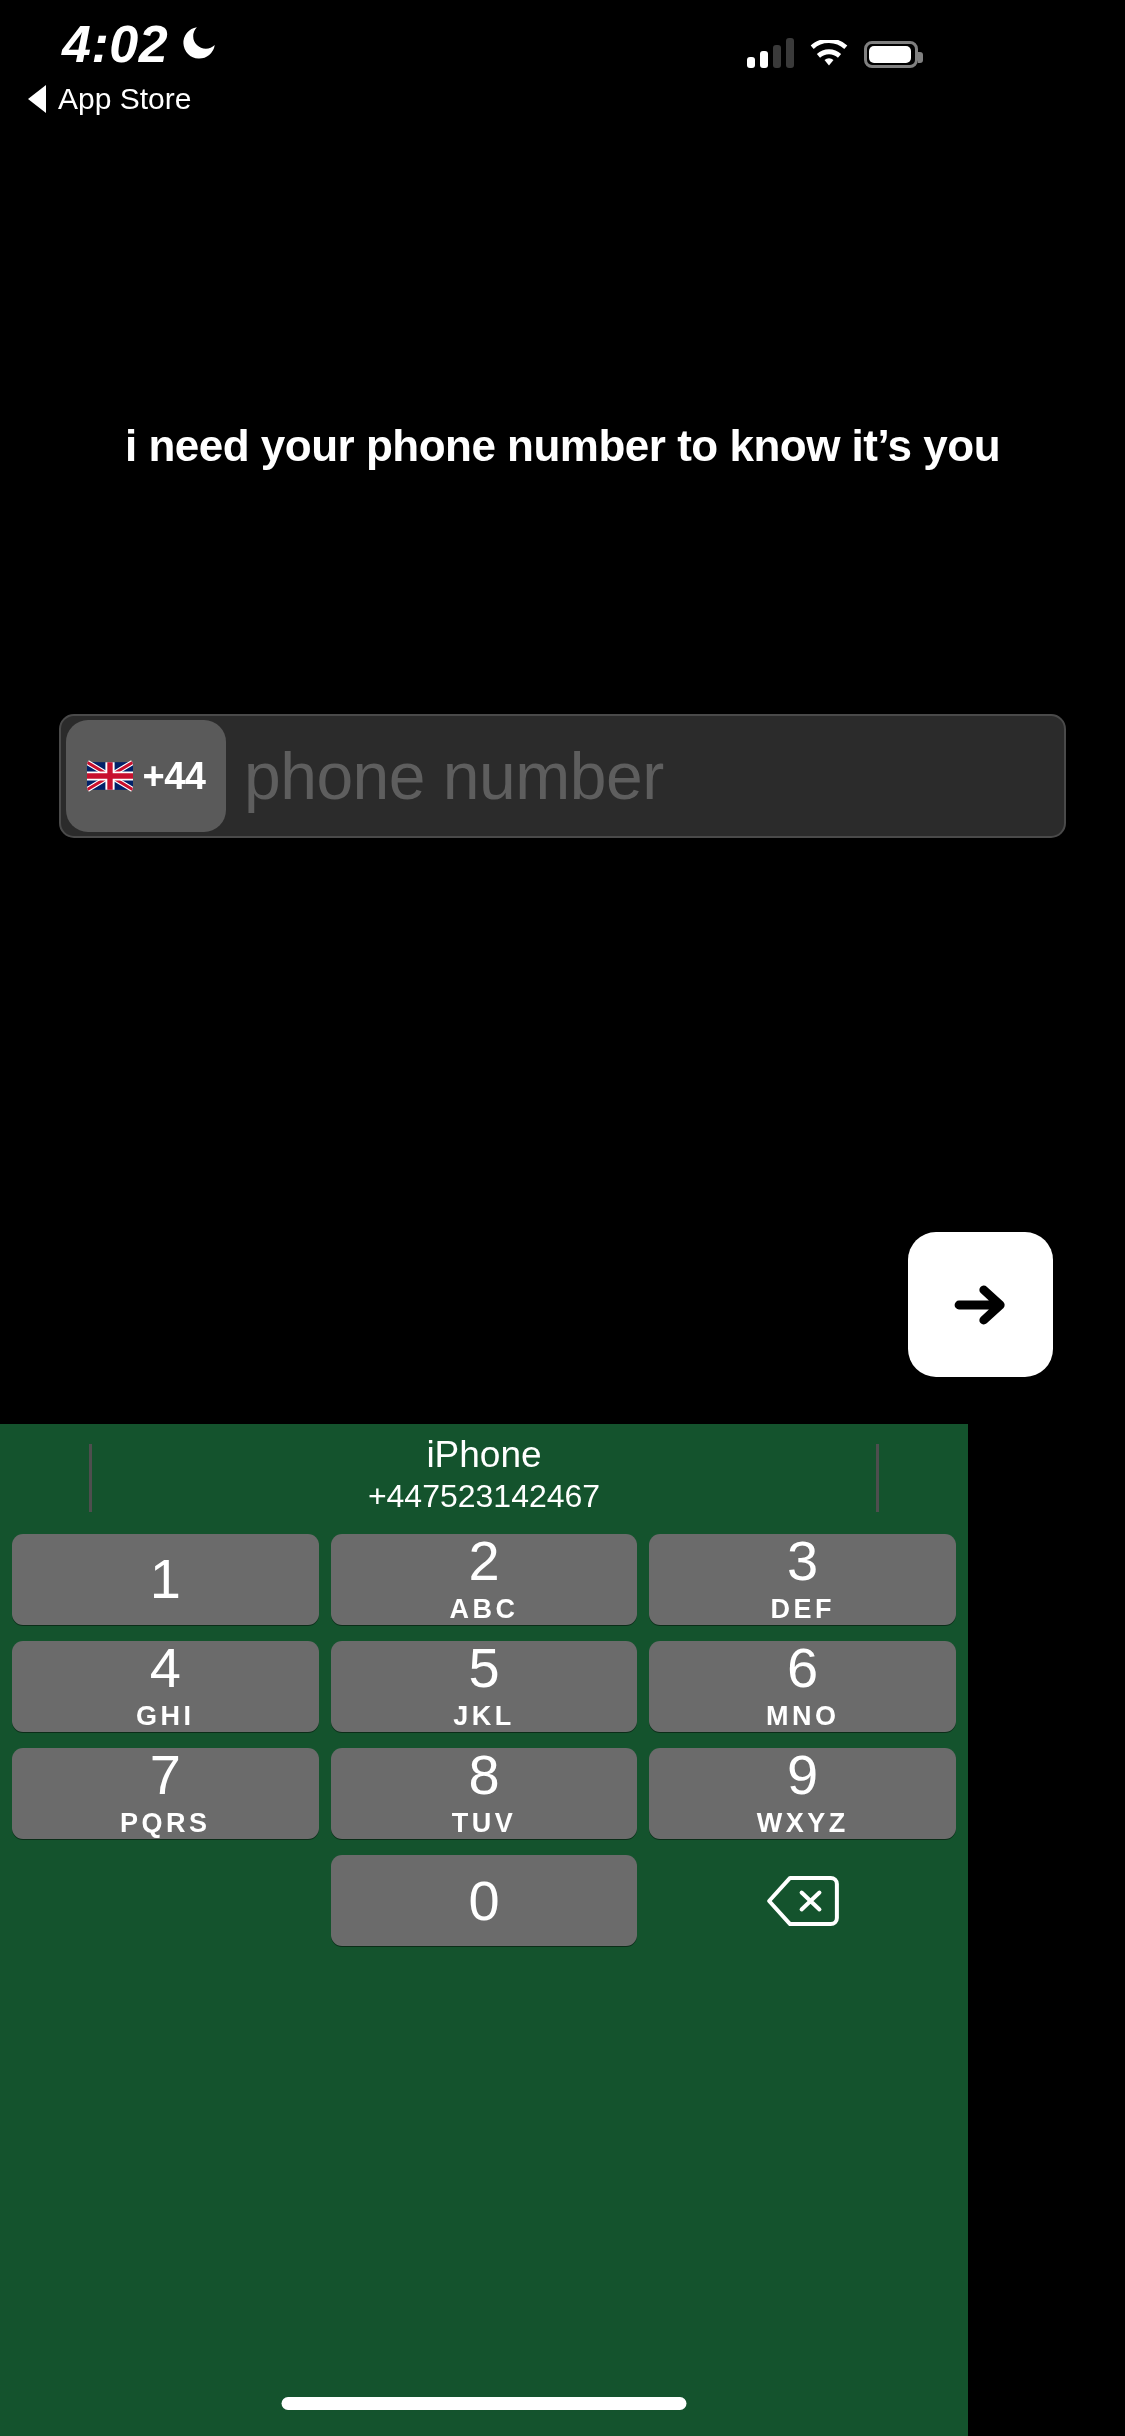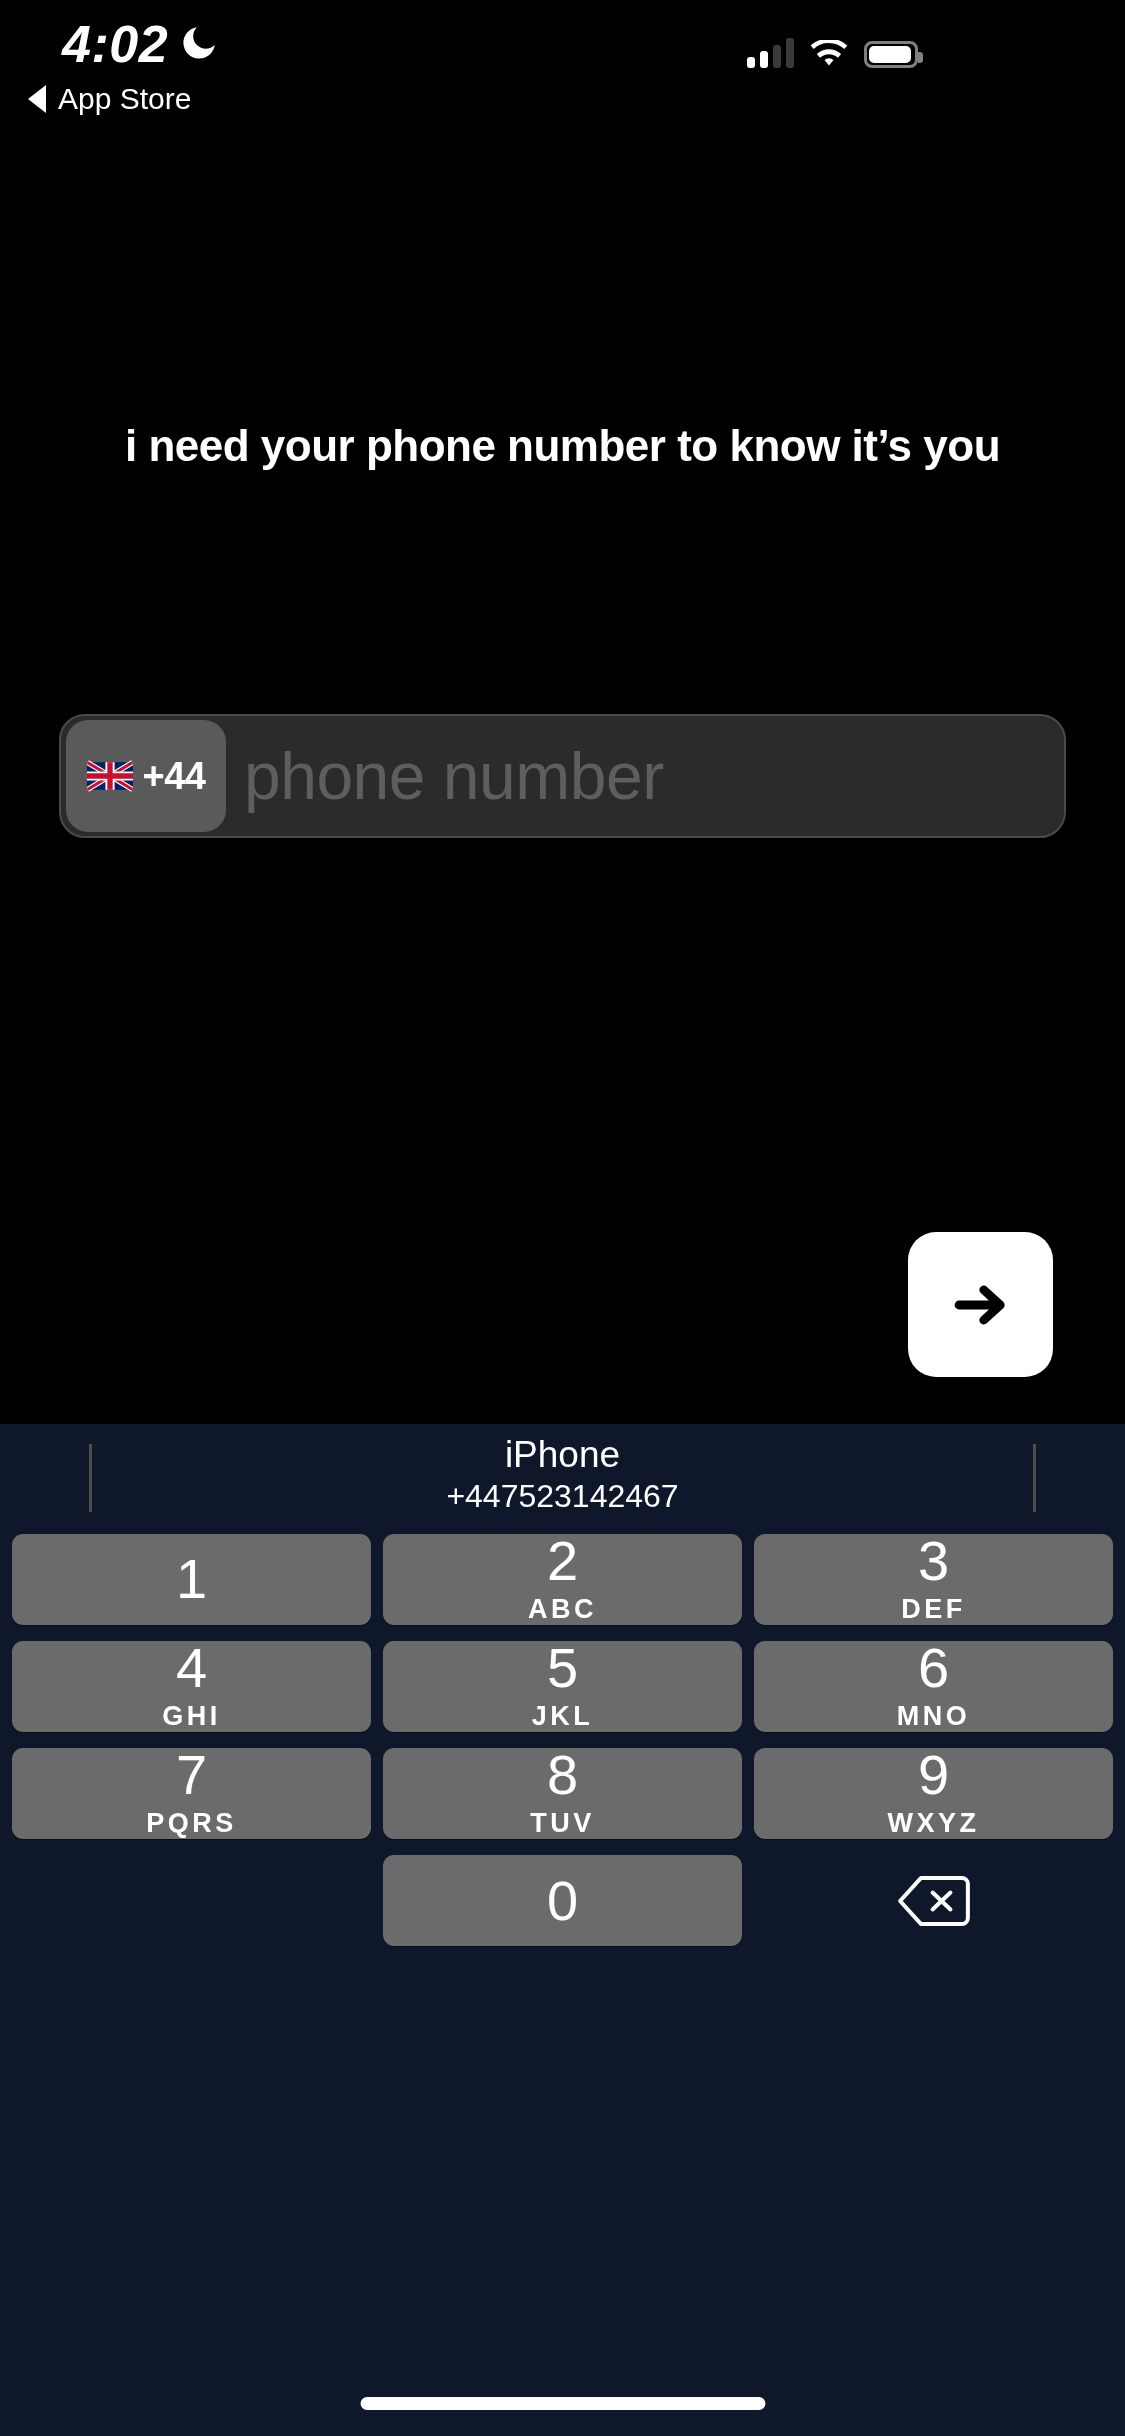--- a/index.html
+++ b/index.html
@@ -47,21 +47,21 @@
   .headline {
     position:absolute; left:50px; top:418px; width:1025px;
     text-align:center; color:#fff;
     font-size:44px; font-weight:700; line-height:1.28;
     letter-spacing:-0.5px;
   }
 
   
   .phonefield {
     position:absolute; left:59px; top:714px; width:1007px; height:124px;
-    background:#2b2b2b; border:2px solid #4a4a4a; border-radius:26px;
+    background:#2b2b2b; border:2px solid #4a4a4a; border-radius:15px;
     display:flex; align-items:center;
   }
   .cc-chip {
     margin-left:5px; width:160px; height:112px;
     background:#5a5a5a; border-radius:22px;
     display:flex; align-items:center; justify-content:center; gap:10px;
   }
   .flag { width:46px; height:36px; border-radius:7px; overflow:hidden; display:block; }
   .cc-text { color:#fff; font-size:38px; font-weight:700; letter-spacing:-0.5px; }
   .ph-placeholder {
@@ -72,22 +72,22 @@
   
   .submit {
     position:absolute; left:908px; top:1232px; width:145px; height:145px;
     background:#fff; border-radius:28px;
     display:flex; align-items:center; justify-content:center;
   }
   .submit svg { width:66px; height:66px; }
 
   
   .keyboard {
-    position:absolute; left:0; bottom:0; width:1125px; height:1012px;
-    background:#0f172a;
+    position:absolute; left:0; bottom:0; width:968px; height:1012px;
+    background:#14532d;
   }
   .kb-predict { position:relative; height:110px; }
   .kb-predict .divider { position:absolute; top:20px; width:3px; height:68px; background:#4e4e4e; }
   .kb-predict .divider.left { left:89px; }
   .kb-predict .divider.right { right:89px; }
   .kb-autofill {
     position:absolute; left:0; right:0; top:8px; text-align:center; color:#fff;
   }
   .kb-autofill .lbl { font-size:37px; line-height:1.22; font-weight:400; }
   .kb-autofill .num { font-size:32px; line-height:1.22; font-weight:400; }

